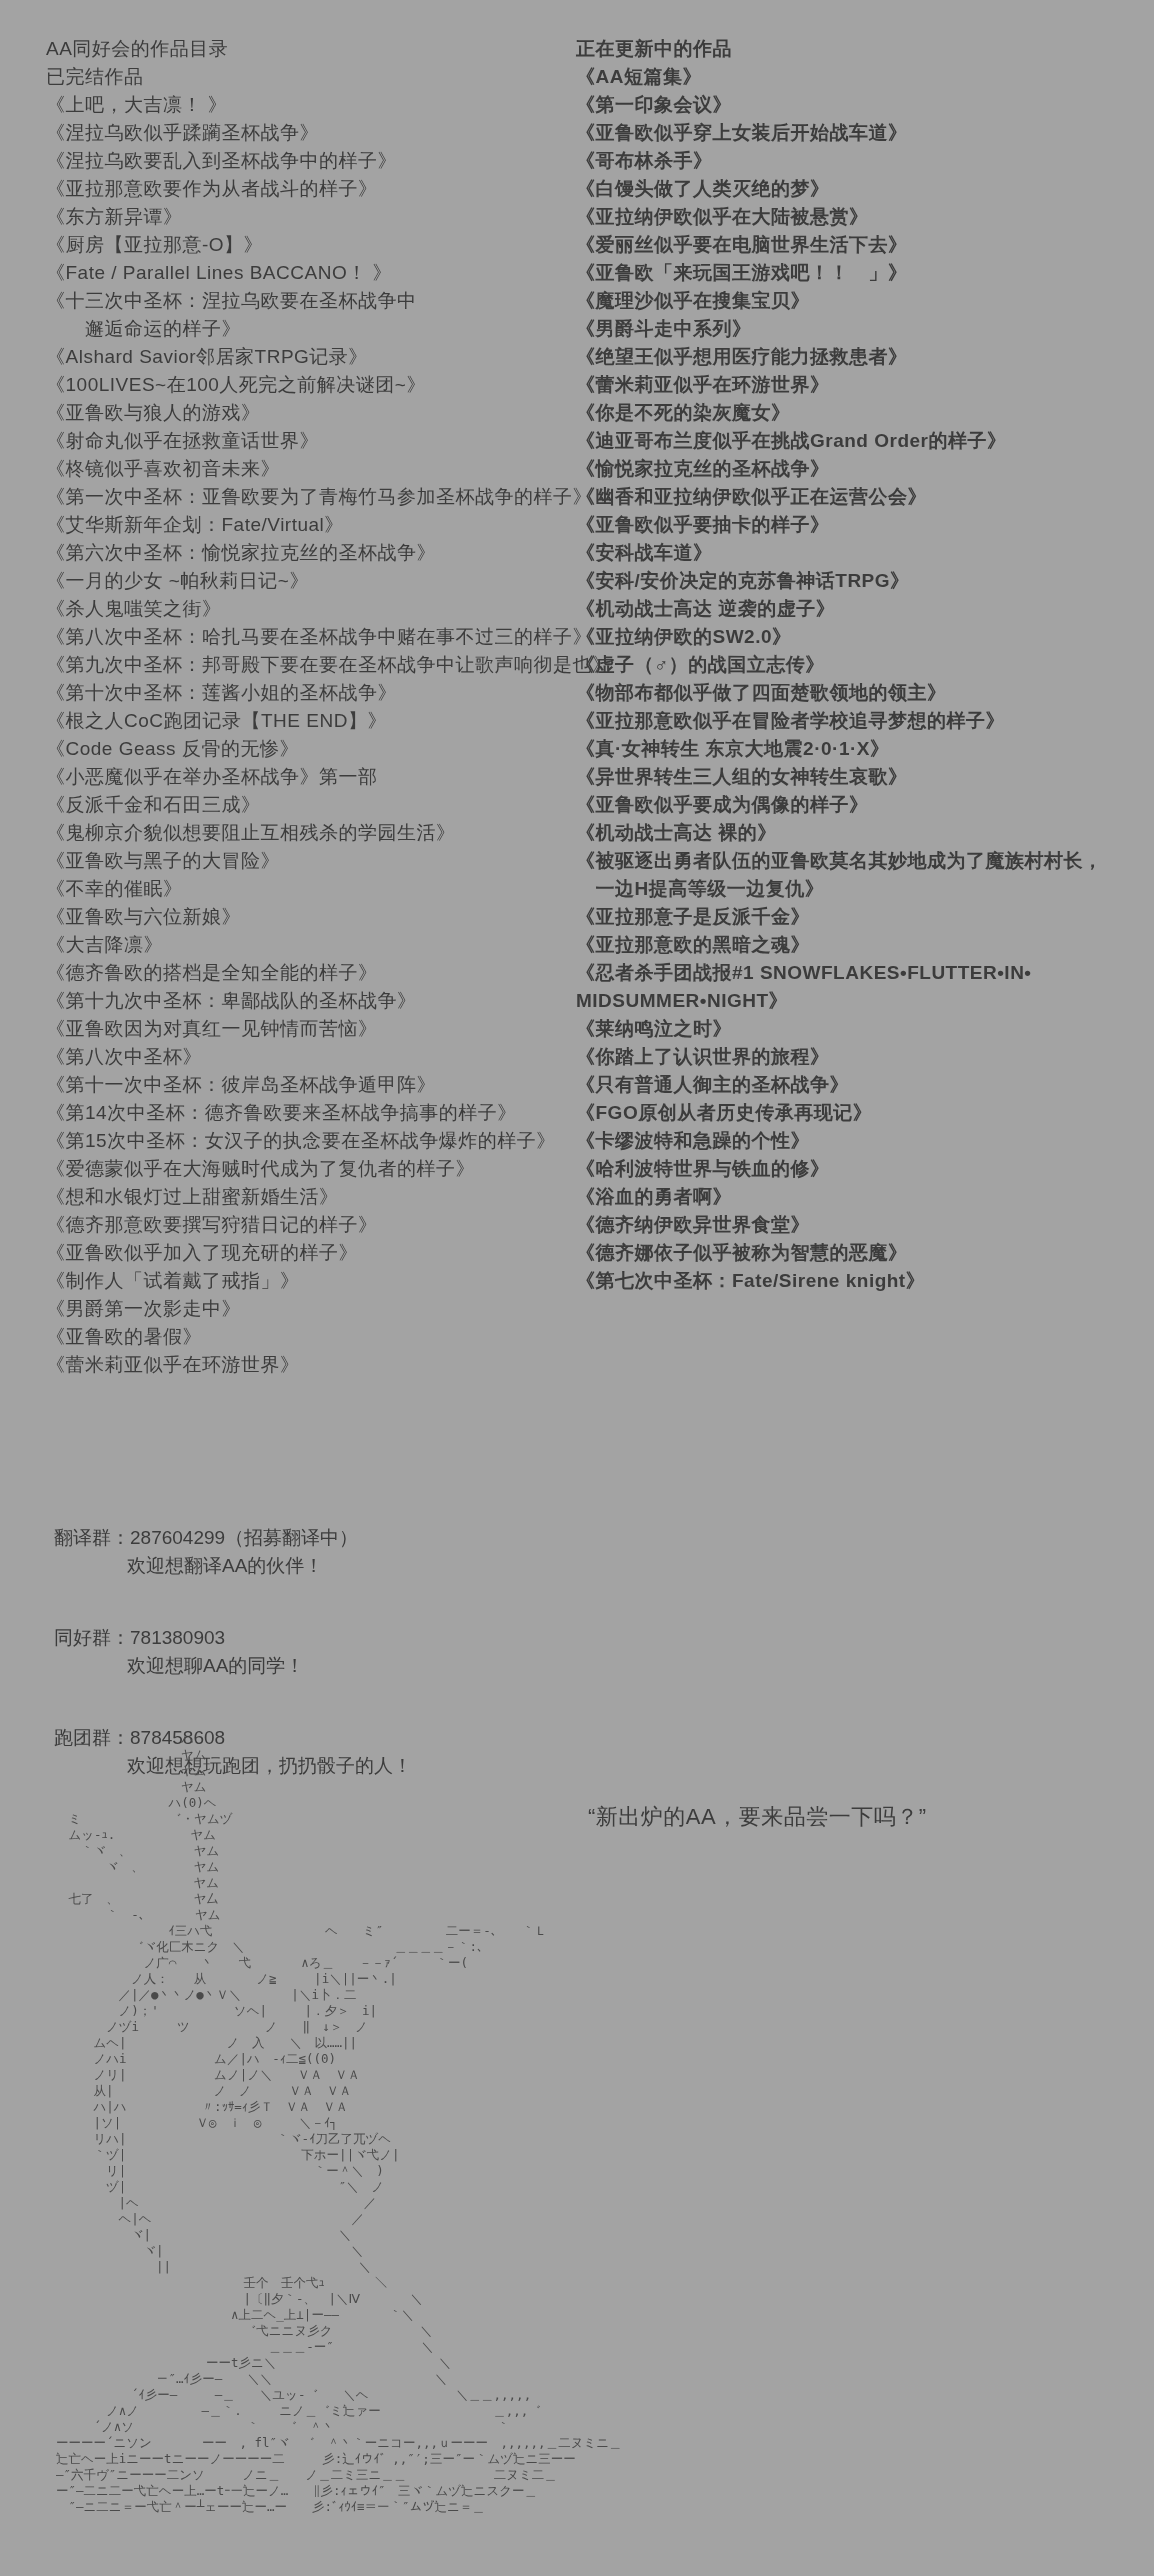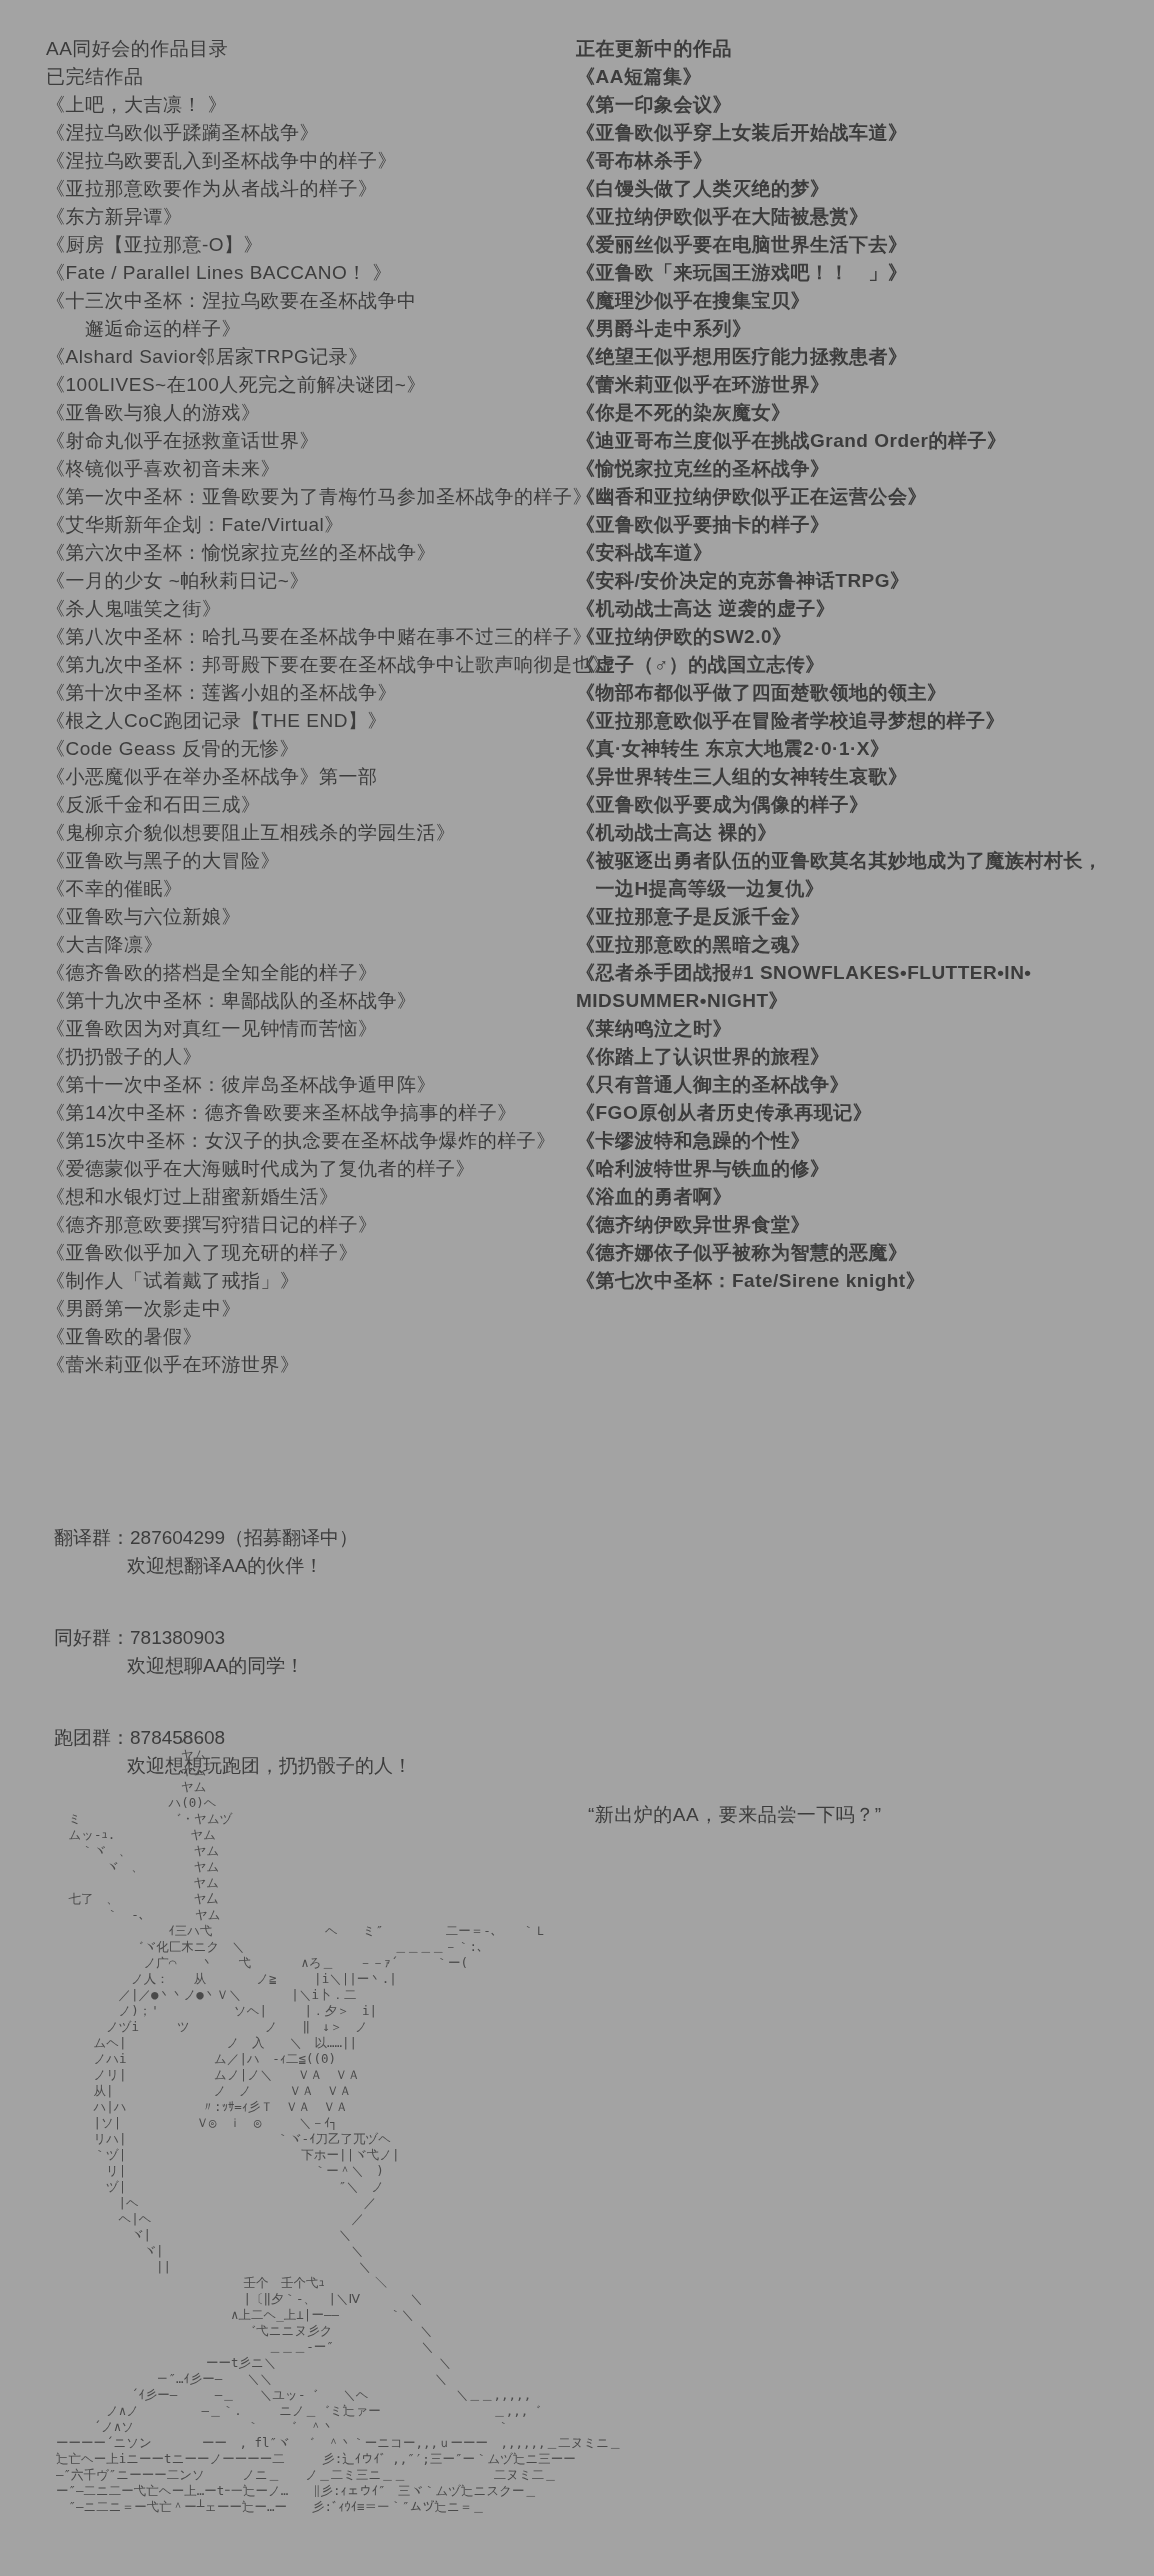--- a/index.html
+++ b/index.html
@@ -18,21 +18,21 @@
   .group-line { white-space:pre; height:28px;margin-top:44px; }
   .group-note { padding-left:73px; white-space:pre; height:28px; }
   .aa {
     position:absolute; left:56px; top:1731px;
     font-family:"DejaVu Sans Mono", monospace;
     font-size:12.5px; line-height:16px;
     white-space:pre; color:#4a4a4a; margin:0;
   }
   .aa-quote {
     position:absolute; left:588px; top:1802px;
-    font-size:19px; letter-spacing:0.5px; color:#3c3c3c;
+    font-size:22px; letter-spacing:0.5px; color:#3c3c3c;
     white-space:pre;
   }
 </style>
 </head>
 <body>
 
 <div class="page">
 
   <div class="col col-left">
     <div class="line">AA同好会的作品目录</div>
@@ -65,21 +65,21 @@
         <div class="line">《小恶魔似乎在举办圣杯战争》第一部</div>
         <div class="line">《反派千金和石田三成》</div>
         <div class="line">《鬼柳京介貌似想要阻止互相残杀的学园生活》</div>
         <div class="line">《亚鲁欧与黑子的大冒险》</div>
         <div class="line">《不幸的催眠》</div>
         <div class="line">《亚鲁欧与六位新娘》</div>
         <div class="line">《大吉降凛》</div>
         <div class="line">《德齐鲁欧的搭档是全知全能的样子》</div>
         <div class="line">《第十九次中圣杯：卑鄙战队的圣杯战争》</div>
         <div class="line">《亚鲁欧因为对真红一见钟情而苦恼》</div>
-        <div class="line">《扔扔骰子的人》</div>
+        <div class="line">《第八次中圣杯》</div>
         <div class="line">《第十一次中圣杯：彼岸岛圣杯战争遁甲阵》</div>
         <div class="line">《第14次中圣杯：德齐鲁欧要来圣杯战争搞事的样子》</div>
         <div class="line">《第15次中圣杯：女汉子的执念要在圣杯战争爆炸的样子》</div>
         <div class="line">《爱德蒙似乎在大海贼时代成为了复仇者的样子》</div>
         <div class="line">《想和水银灯过上甜蜜新婚生活》</div>
         <div class="line">《德齐那意欧要撰写狩猎日记的样子》</div>
         <div class="line">《亚鲁欧似乎加入了现充研的样子》</div>
         <div class="line">《制作人「试着戴了戒指」》</div>
         <div class="line">《男爵第一次影走中》</div>
         <div class="line">《亚鲁欧的暑假》</div>

